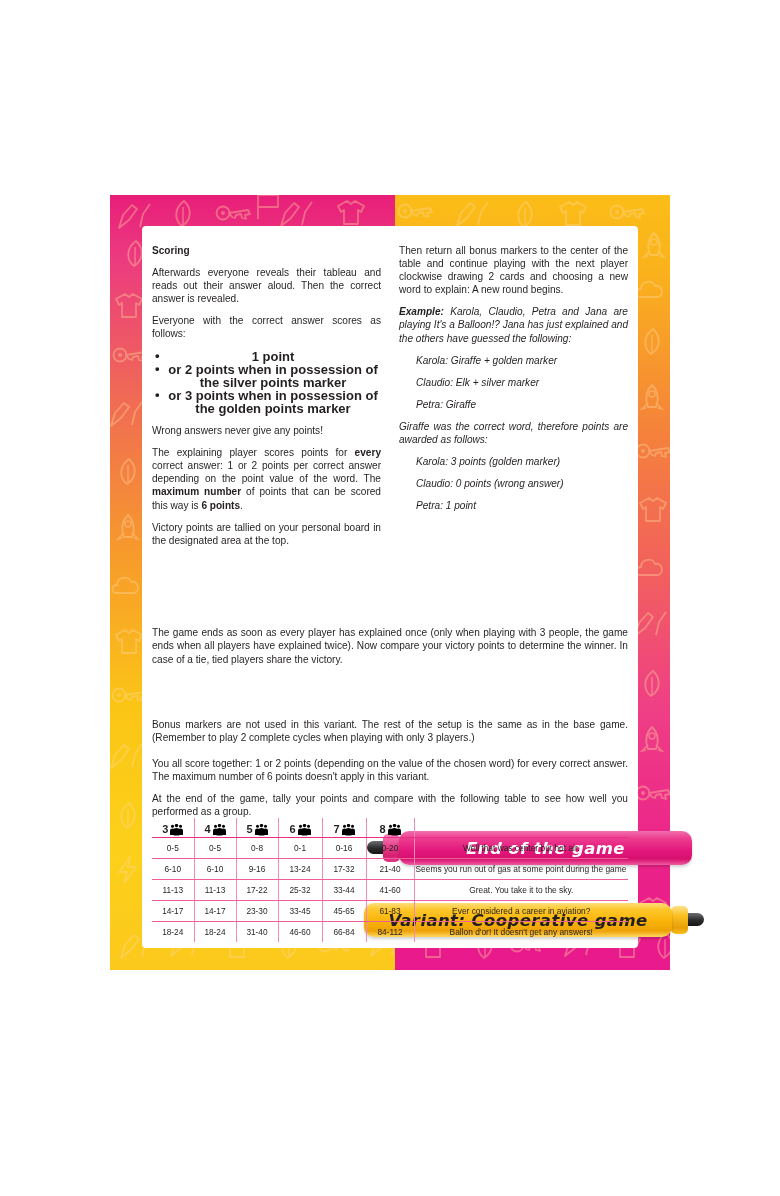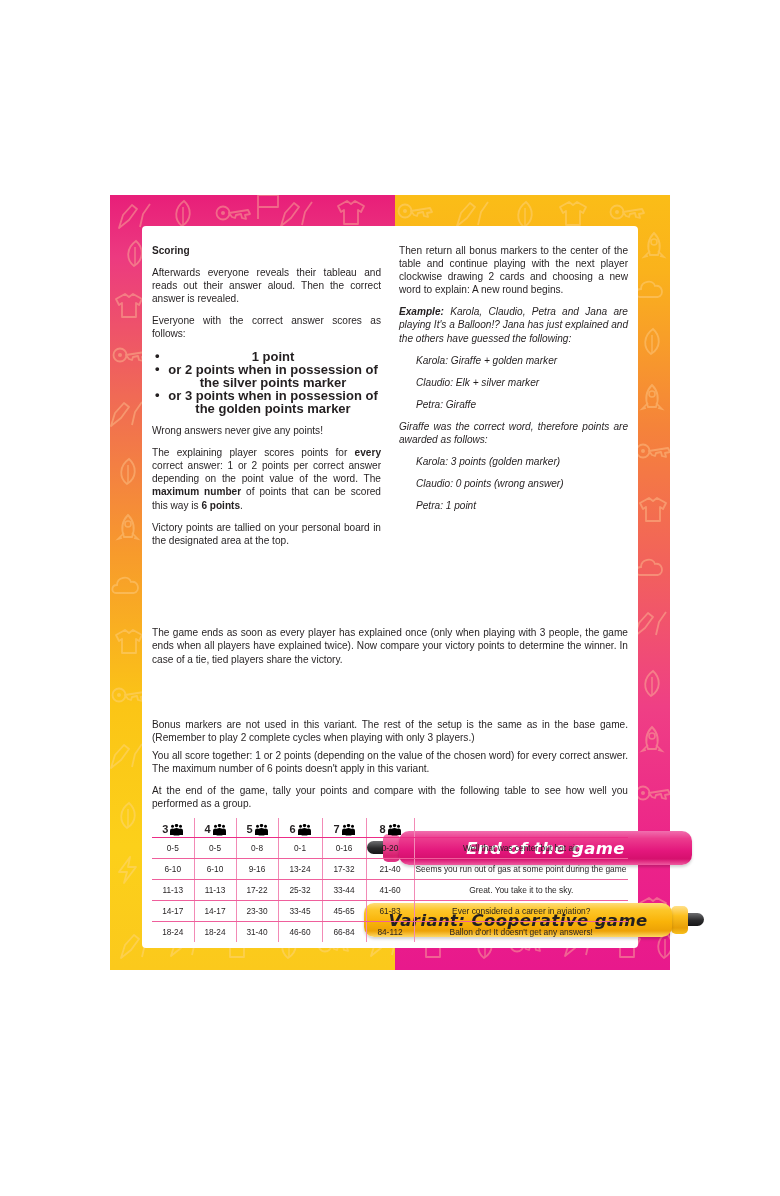--- a/index.html
+++ b/index.html
@@ -404,21 +404,21 @@
 
     <div class="banner" id="banner-variant">
       <div class="tip right"></div>
       <div class="cap"></div>
       <div class="body-tube">
         <span class="label">Variant: Cooperative game</span>
       </div>
     </div>
 
     <div class="wide" id="sec-variant-body">
-      <p class="body" style="margin-bottom:4px">Bonus markers are not used in this variant. The rest of the setup is the same as in the base game. (Remember to play 2 complete cycles when playing with only 3 players.)</p>
+      <p class="body" style="margin-bottom:12px">Bonus markers are not used in this variant. The rest of the setup is the same as in the base game. (Remember to play 2 complete cycles when playing with only 3 players.)</p>
       <p class="body">You all score together: 1 or 2 points (depending on the value of the chosen word) for every correct answer. The maximum number of 6 points doesn't apply in this variant.</p>
       <p class="body">At the end of the game, tally your points and compare with the following table to see how well you performed as a group.</p>
     </div>
 
     <table class="score-table">
       <colgroup>
         <col style="width:42px">
           <col style="width:42px">
           <col style="width:42px">
         <col style="width:44px">

